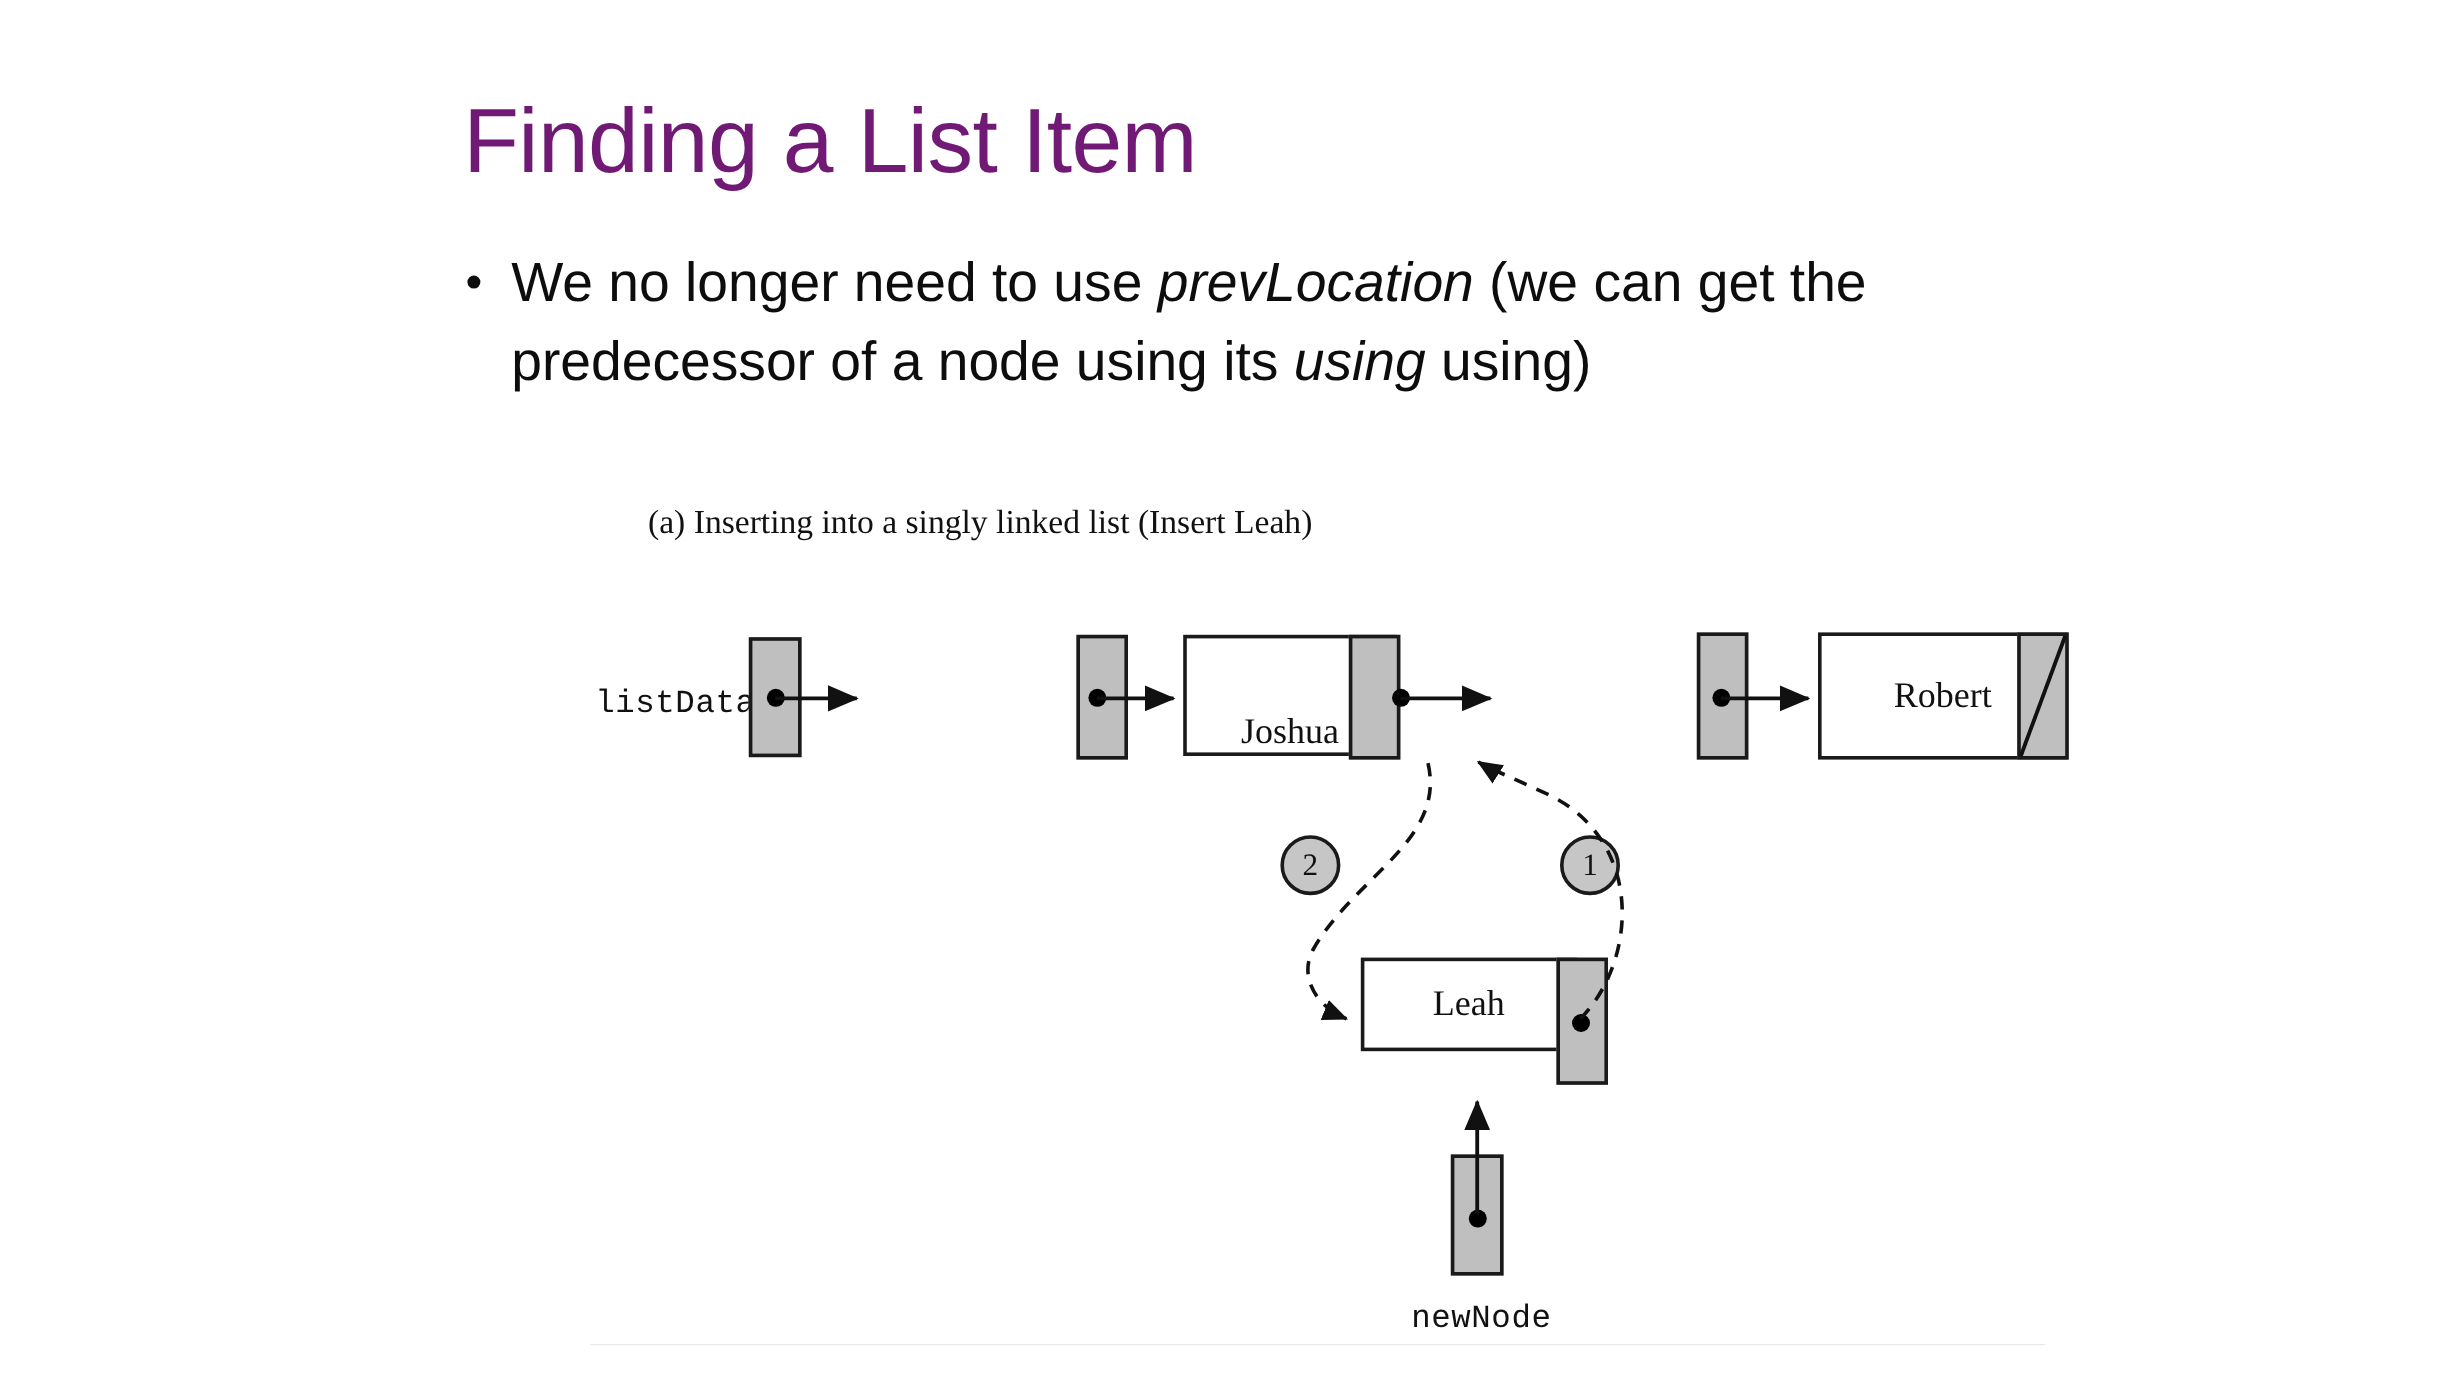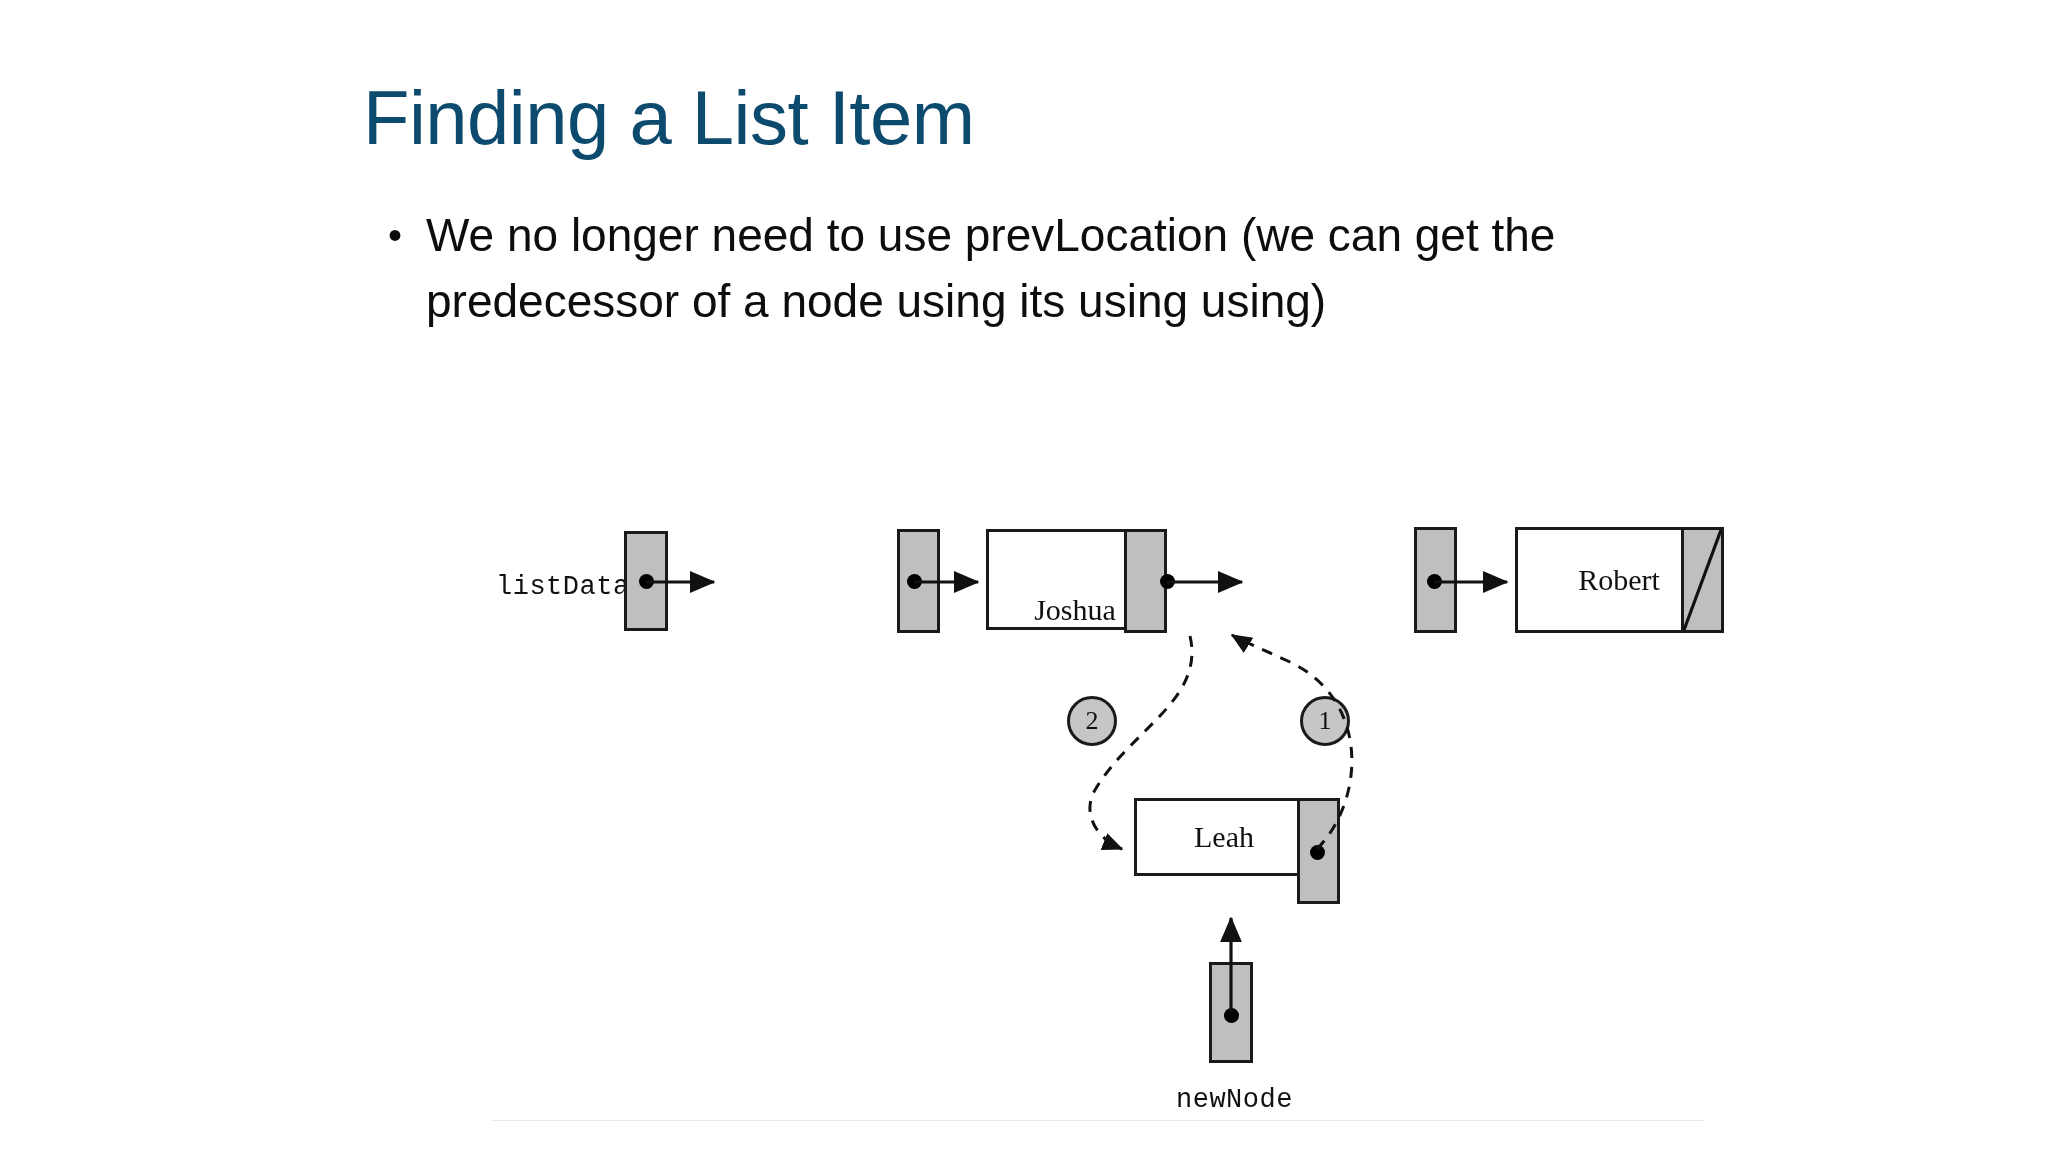--- a/index.html
+++ b/index.html
@@ -12,27 +12,27 @@
     height: 1152px;
     overflow: hidden;
     font-family: "Liberation Sans", sans-serif;
     color: #000000;
     position: relative;
   }
 
   
   .slide-title {
     position: absolute;
-    left: 363px;
+    left: 386px;
     top: 78px;
     font-family: "Liberation Sans", sans-serif;
     font-size: 76px;
     font-weight: 400;
     letter-spacing: -0.5px;
-    color: #0c4a6e;
+    color: #701a75;
     white-space: nowrap;
     line-height: 1.05;
   }
 
   
   .body-block {
     position: absolute;
     left: 388px;
     top: 202px;
     width: 1190px;
@@ -49,20 +49,21 @@
     color: #0d0d0d;
     text-align: left;
   }
   .bullet-text {
     font-size: 46px;
     line-height: 66px;
     color: #0d0d0d;
     font-weight: 400;
   }
   .bullet-text .em {
+    font-style: italic;
   }
 
   
   .figure {
     position: absolute;
     left: 0;
     top: 0;
     width: 2048px;
     height: 1152px;
     pointer-events: none;
@@ -149,20 +150,21 @@
 
 <div class="body-block">
   <div class="bullet-row">
     <span class="bullet-dot">•</span>
     <span class="bullet-text"><span>We no longer need to use </span><span class="em">prevLocation</span><span> (we can get the predecessor of a node using its </span><span class="em">using</span><span> using)</span></span>
   </div>
 </div>
 
 <div class="figure">
 
+  <div class="fig-caption">(a) Inserting into a singly linked list (Insert Leah)</div>
 
   <div class="var-label" style="left:496px; top:572px;">listData</div>
 
   <div class="ptrbox" style="left:624px; top:531px; width:44px; height:100px;"></div>
   <div class="dot" style="left:639px; top:574px;"></div>
 
   <div class="ptrbox" style="left:897px; top:529px; width:43px; height:104px;"></div>
   <div class="dot" style="left:907px; top:574px;"></div>
 
   <div class="node" style="left:986px; top:529px; width:178px; height:101px;align-items:flex-end;">

